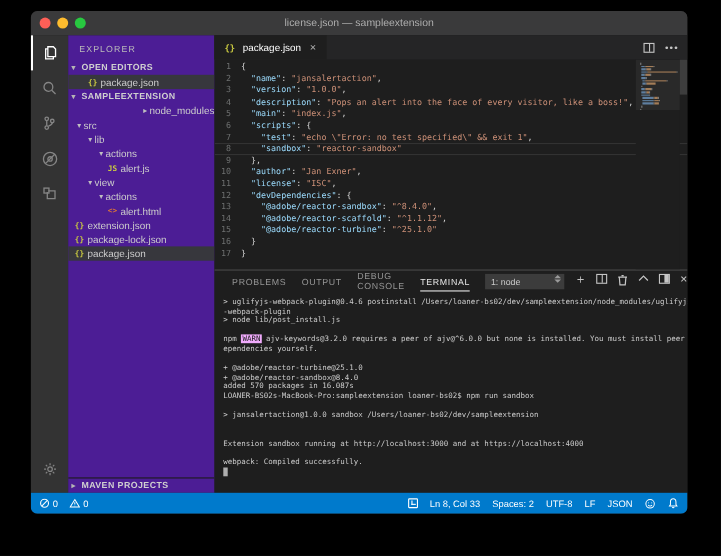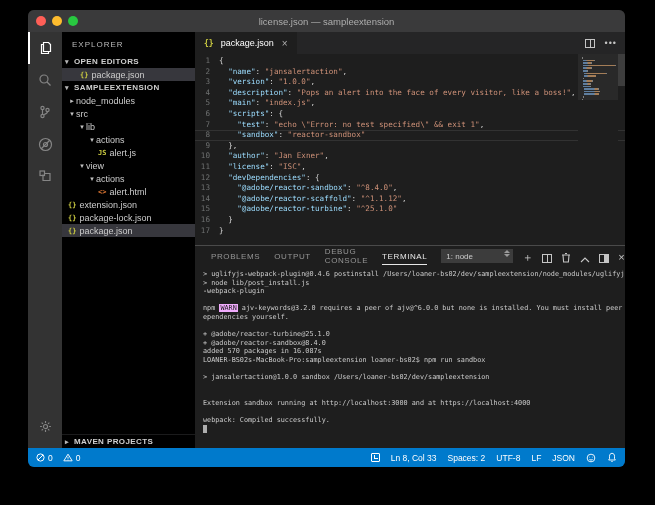--- a/index.html
+++ b/index.html
@@ -25,21 +25,21 @@
   .activitybar { width:34px; background:#333333; display:flex; flex-direction:column;
     align-items:center; flex:0 0 auto; }
   .ab-icon { width:34px; height:32px; display:flex; align-items:center; justify-content:center;
     color:#7d7d7d; }
   .ab-icon svg { stroke:#858585; fill:none; stroke-width:1.2; }
   .ab-icon.active svg { stroke:#ffffff; }
   .ab-icon.active { border-left:2px solid #fff; }
   .ab-spacer { flex:1; }
 
   
-  .sidebar { width:133px; background:#000000; color:#cccccc; font-size:9px;
+  .sidebar { width:133px; background:#4c1d95; color:#cccccc; font-size:9px;
     display:flex; flex-direction:column; flex:0 0 auto; overflow:hidden; }
   .sb-title { color:#bbbbbb; font-size:8px; letter-spacing:1px; padding:8px 0 6px 10px; }
   .section-hdr { font-size:8px; font-weight:bold; color:#d0d0d0; letter-spacing:.4px;
     padding:2px 0 2px 3px; display:flex; align-items:center; gap:2px; }
   .section-hdr .arr { font-size:7px; color:#b5b5b5; width:7px; }
   .row { height:13px; display:flex; align-items:center; white-space:nowrap; }
   .row.sel { background:#37373d; }
   .row .arr { font-size:7px; color:#c0c0c0; width:8px; text-align:center; flex:0 0 auto; }
   .fi { font-family:"DejaVu Sans Mono", monospace; font-size:7px; font-weight:bold;
     margin-right:3px; flex:0 0 auto; }
@@ -76,21 +76,21 @@
   .mm-k { background:#56789a; } .mm-s { background:#a0764f; } .mm-p { background:#7a7a7a; } .mm-w { background:transparent; }
   .scrollbar { position:absolute; top:0; right:0; width:7px; height:32px; background:rgba(121,121,121,.35); }
 
   
   .panel { flex:0 0 203px; border-top:1px solid #4a4a4a; display:flex; flex-direction:column; min-height:0; }
   .panel-hdr { height:20px; display:flex; align-items:center; padding:0 8px 0 16px; gap:14px; flex:0 0 auto; }
   .ptab { font-size:8px; letter-spacing:.6px; color:#969696; height:100%; display:flex;
     align-items:center; position:relative; }
   .ptab.active { color:#e7e7e7; }
   .ptab.active::after { content:""; position:absolute; left:0; right:0; bottom:1px; height:1px; background:#e7e7e7; }
-  .phdr-right { margin-left:auto; display:flex; align-items:flex-end; gap:9px; }
+  .phdr-right { margin-left:auto; display:flex; align-items:flex-start; gap:9px; }
   .term-select { width:72px; height:14px; background:#3c3c3c; color:#cccccc; font-size:8px;
     display:flex; align-items:center; padding-left:5px; position:relative; }
   .sel-arrows { position:absolute; right:3px; top:1px; display:flex; flex-direction:column; gap:1px; }
   .sel-arrows i { display:block; width:0; height:0; border-left:3px solid transparent; border-right:3px solid transparent; }
   .sel-arrows .up { border-bottom:3px solid #9a9a9a; }
   .sel-arrows .dn { border-top:3px solid #9a9a9a; }
   .picon { color:#c5c5c5; font-size:11px; line-height:1; display:flex; align-items:center; }
   .picon svg { stroke:#c5c5c5; fill:none; stroke-width:1.1; }
   .half-box { width:10px; height:9px; border:1px solid #c5c5c5; position:relative; }
   .half-box::after { content:""; position:absolute; right:0; top:0; bottom:0; width:4px; background:#c5c5c5; }
@@ -182,21 +182,21 @@
         <span class="fi json">{}</span>
         <span>package.json</span>
       </div>
 
       <div class="section-hdr">
         <span class="arr">▾</span>
         <span>SAMPLEEXTENSION</span>
       </div>
 
       <div class="tree-area" id="tree">
-          <div class="row" style="padding-left: 6px;">
+          <div class="row" style="padding-left: 6px; justify-content: flex-end;">
             <span class="arr">▸</span>
             <span>node_modules</span>
           </div>
           <div class="row" style="padding-left: 6px;">
             <span class="arr">▾</span>
             <span>src</span>
           </div>
           <div class="row" style="padding-left: 16px;">
             <span class="arr">▾</span>
             <span>lib</span>
@@ -410,22 +410,22 @@
                 </svg>
             </span>
             <span class="picon">
                 <span class="half-box"></span>
               </span>
             <span class="picon">×</span>
           </div>
         </div>
         <div class="terminal" id="terminal">
             <div class="tline"><span>&gt; uglifyjs-webpack-plugin@0.4.6 postinstall /Users/loaner-bs02/dev/sampleextension/node_modules/uglifyjs</span></div>
+            <div class="tline"><span>-webpack-plugin</span></div>
             <div class="tline"><span>&gt; node lib/post_install.js</span></div>
-            <div class="tline"><span>-webpack-plugin</span></div>
             <div class="tline"><span></span></div>
             <div class="tline"><span>npm </span><span class="wb">WARN</span><span> ajv-keywords@3.2.0 requires a peer of ajv@^6.0.0 but none is installed. You must install peer d</span></div>
             <div class="tline"><span>ependencies yourself.</span></div>
             <div class="tline"><span></span></div>
             <div class="tline"><span>+ @adobe/reactor-turbine@25.1.0</span></div>
             <div class="tline"><span>+ @adobe/reactor-sandbox@8.4.0</span></div>
             <div class="tline"><span>added 570 packages in 16.087s</span></div>
             <div class="tline"><span>LOANER-BS02s-MacBook-Pro:sampleextension loaner-bs02$ npm run sandbox</span></div>
             <div class="tline"><span></span></div>
             <div class="tline"><span>&gt; jansalertaction@1.0.0 sandbox /Users/loaner-bs02/dev/sampleextension</span></div>

